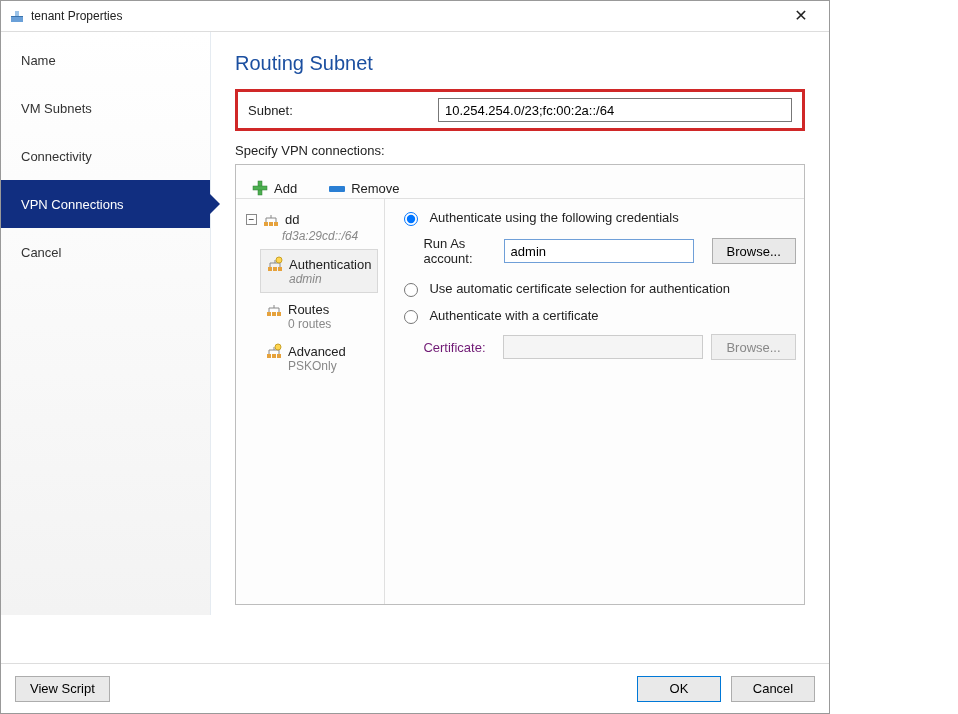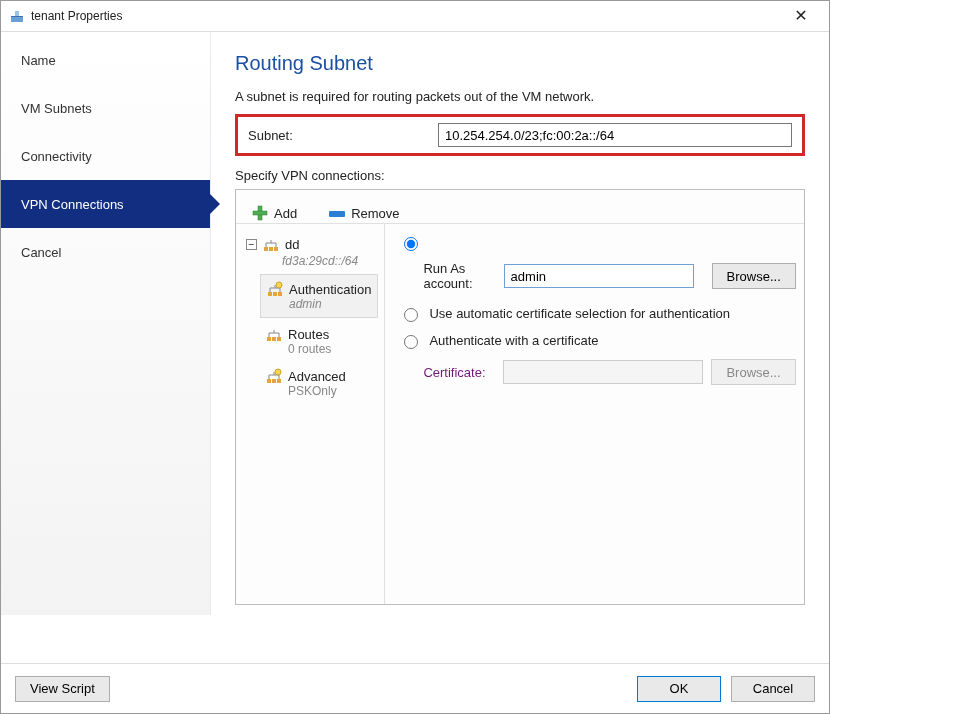--- a/index.html
+++ b/index.html
@@ -86,21 +86,20 @@
       <div class="item selected">
           <span>VPN Connections</span>
         </div>
       <div class="item">
           <span>Cancel</span>
         </div>
     </div>
 
     <div class="main">
       <h1>Routing Subnet</h1>
-      <div class="desc">A subnet is required for routing packets out of the VM network.</div>
 
       <div class="highlight-row">
         <span class="lbl">Subnet:</span>
         <input type="text" value="10.254.254.0/23;fc:00:2a::/64" style="">
       </div>
 
       <div class="specify">Specify VPN connections:</div>
 
       <div class="vpn-box">
         <div class="toolbar">
@@ -181,20 +180,21 @@
                 </span>
                 <span>Advanced</span>
               </div>
               <div class="sub noitalic">PSKOnly</div>
             </div>
           </div>
 
           <div class="details">
             <div class="radio-row">
               <input type="radio" name="auth" checked="" style="">
+              <span>Authenticate using the following credentials</span>
             </div>
             <div class="runas">
               <span>Run As account:</span>
               <input type="text" value="admin" style="">
               <button class="btn">Browse...</button>
             </div>
             <div class="radio-row">
               <input type="radio" name="auth" style="">
               <span>Use automatic certificate selection for authentication</span>
             </div>

